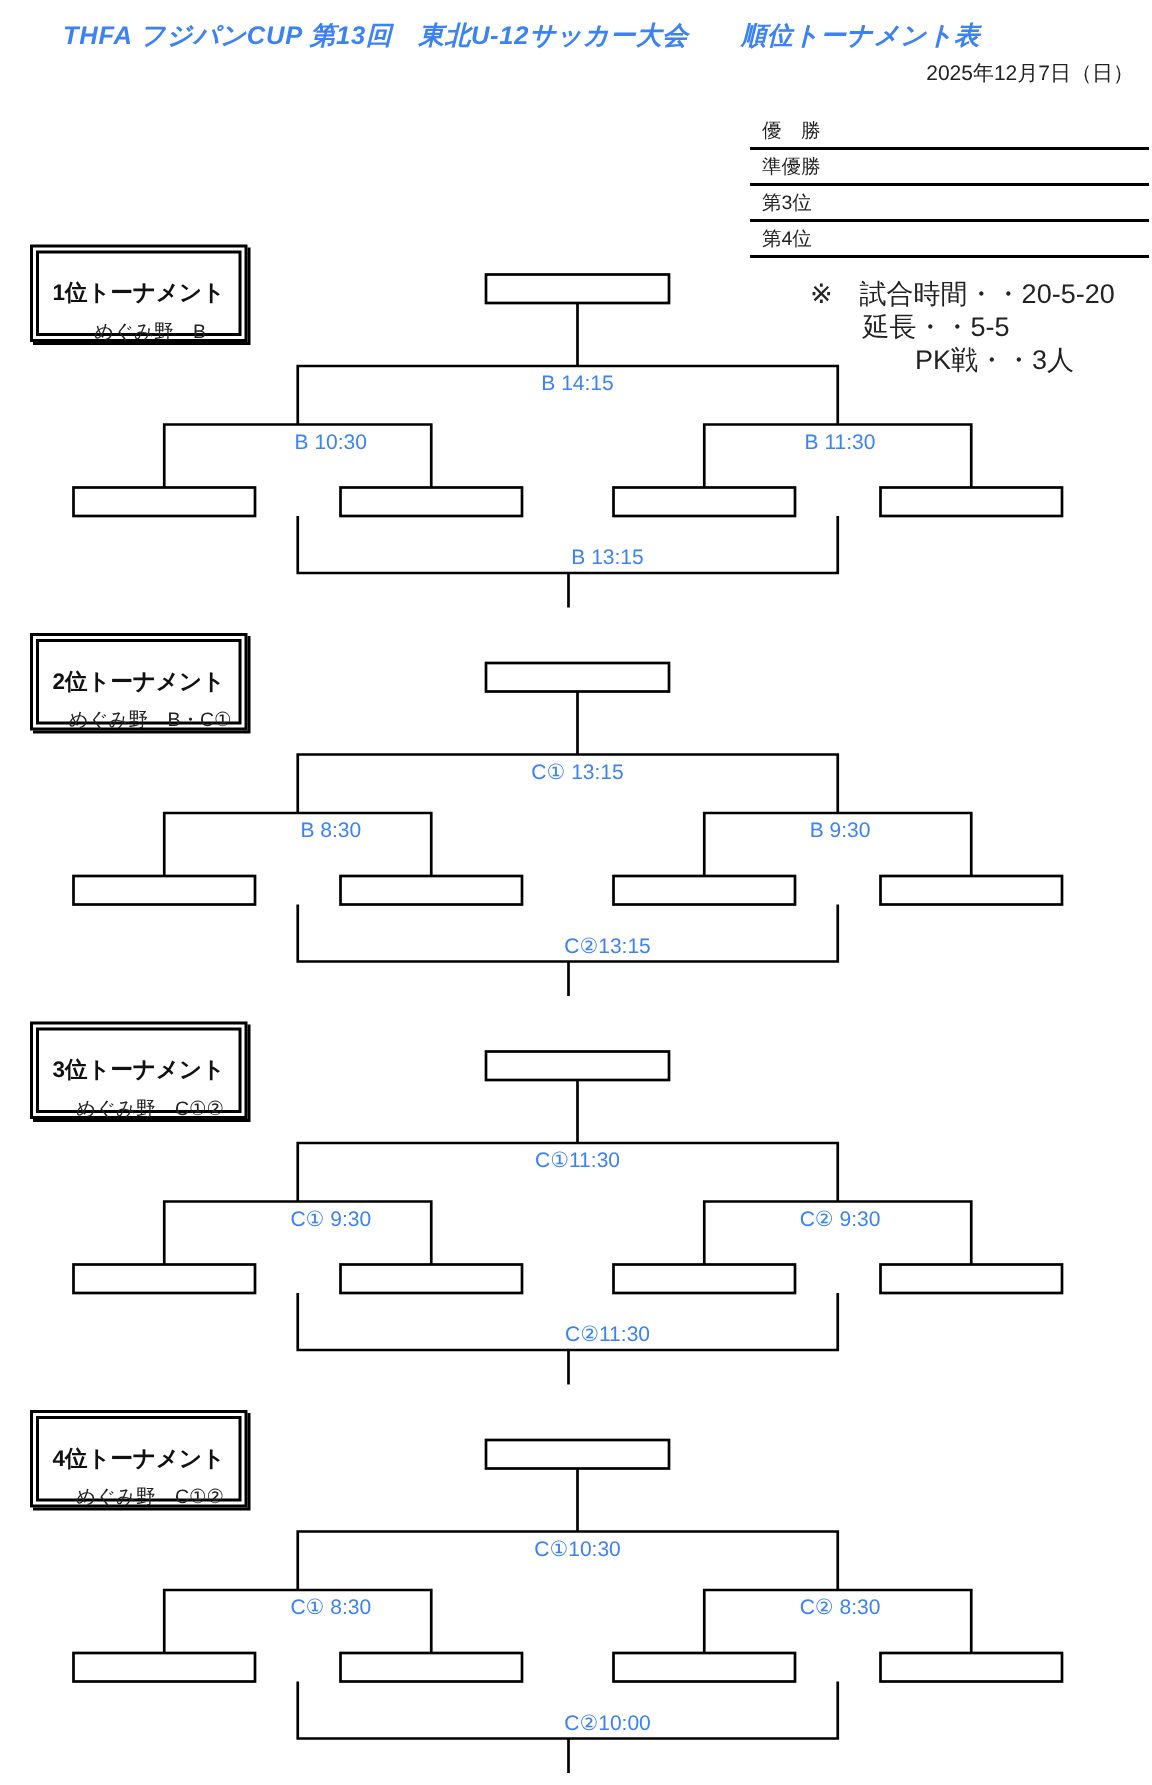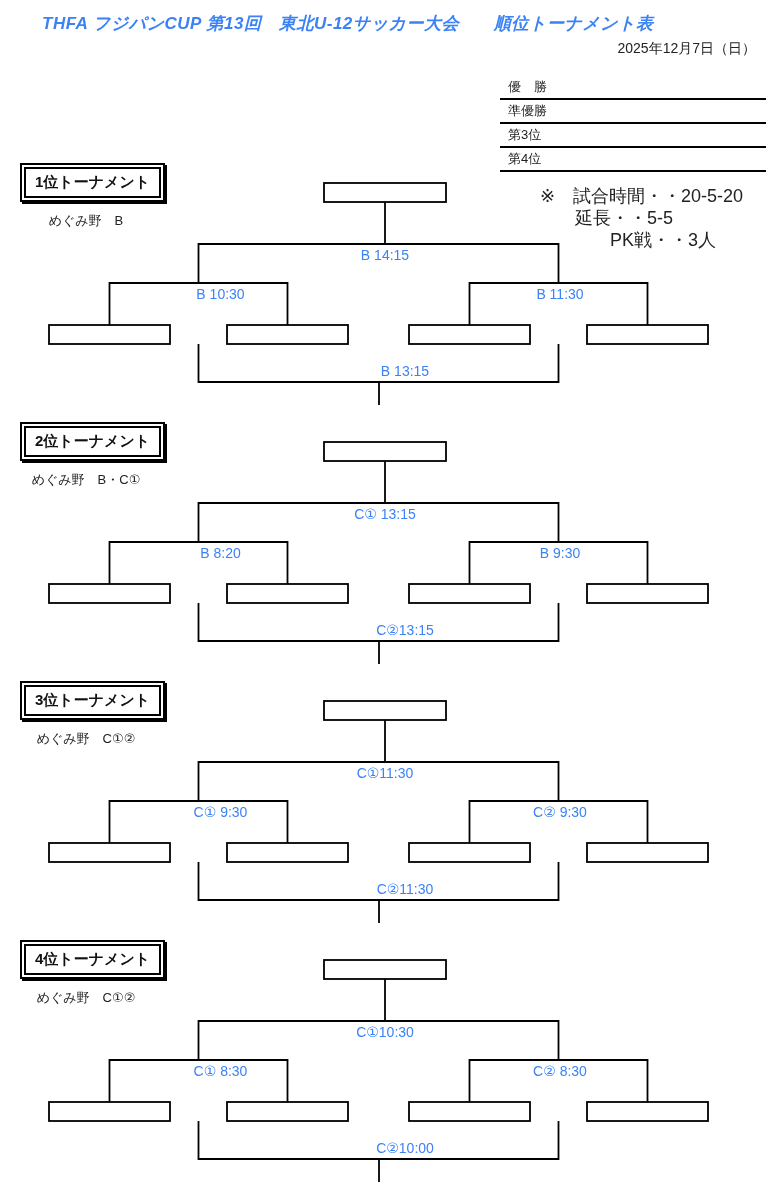--- a/index.html
+++ b/index.html
@@ -36,25 +36,25 @@
     position:absolute;left:0;width:768px;height:259px;
   }
   .t1{top:163px;} .t2{top:422px;} .t3{top:681px;} .t4{top:940px;}
 
   .hdr-outer{
     position:absolute;left:20px;top:0;
     border:2px solid #000;padding:2px;background:#fff;
     box-shadow:2px 2px 0 0 #000;
   }
   .hdr-inner{
-    border:2px solid #000;padding:4px 9px;
+    border:2px solid #000;padding:17px 9px;
     font-size:15px;font-weight:bold;white-space:nowrap;color:#111;
   }
   .subtitle{
-    position:absolute;left:86px;top:49px;transform:translateX(-50%);
+    position:absolute;left:100px;top:49px;transform:translateX(-50%);
     font-size:13px;white-space:nowrap;color:#222;
   }
   svg.bracket{position:absolute;left:0;top:0;}
   .mlabel{
     position:absolute;transform:translateX(-50%);
     font-size:14px;white-space:nowrap;color:#3b82f6;
   }
   .lbl-final{left:385px;top:84px;}
   .lbl-semi-l{left:200px;top:123px;padding-left:41px;}
   .lbl-semi-r{left:560px;top:123px;}
@@ -123,21 +123,21 @@
     </g>
     <g fill="#fff" stroke="#000" stroke-width="1.8">
       <rect x="324" y="20" width="122" height="19"></rect>
       <rect x="49" y="162" width="121" height="19"></rect>
       <rect x="227" y="162" width="121" height="19"></rect>
       <rect x="409" y="162" width="121" height="19"></rect>
       <rect x="587" y="162" width="121" height="19"></rect>
     </g>
   </svg>
   <div class="mlabel lbl-final">C① 13:15</div>
-  <div class="mlabel lbl-semi-l">B 8:20</div>
+  <div class="mlabel lbl-semi-l">B 8:30</div>
   <div class="mlabel lbl-semi-r">B 9:30</div>
   <div class="mlabel lbl-consol">C②13:15</div>
 </section>
 
 <section class="tournament t3">
   <div class="hdr-outer">
     <div class="hdr-inner">3位トーナメント</div>
   </div>
   <div class="subtitle">めぐみ野　C①②</div>
   <svg class="bracket" width="768" height="259" viewBox="0 0 768 259">

